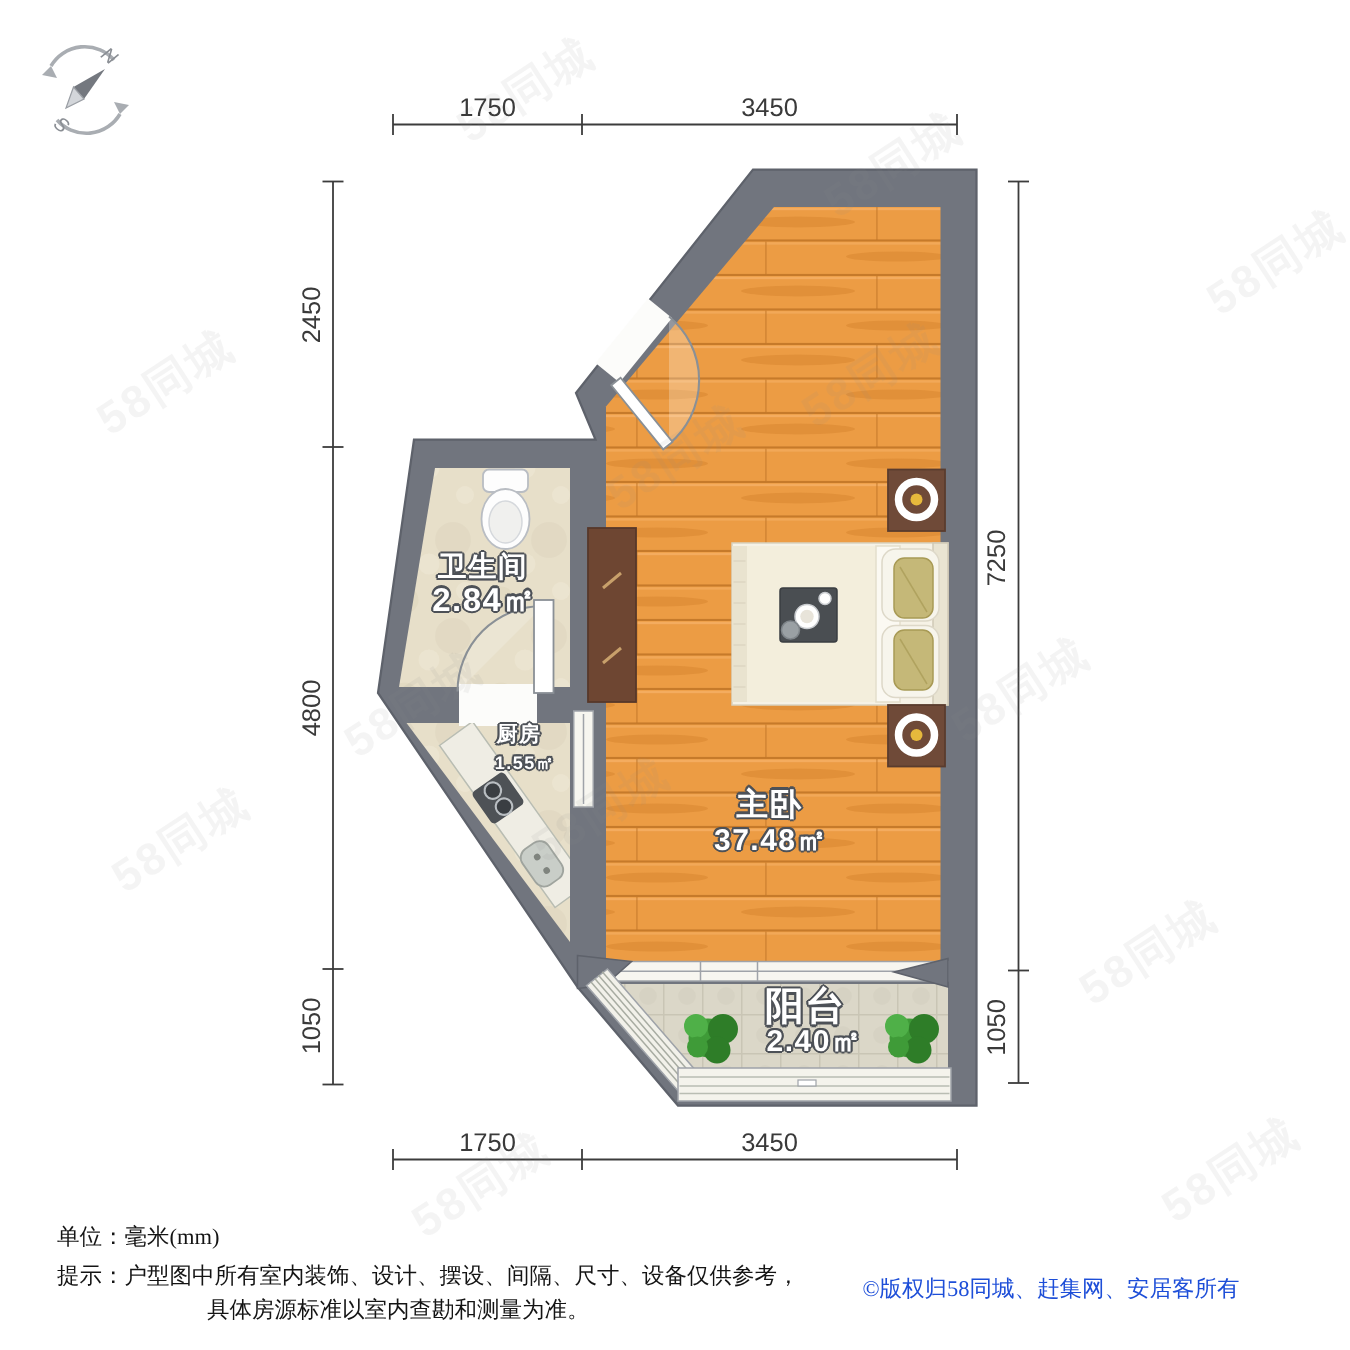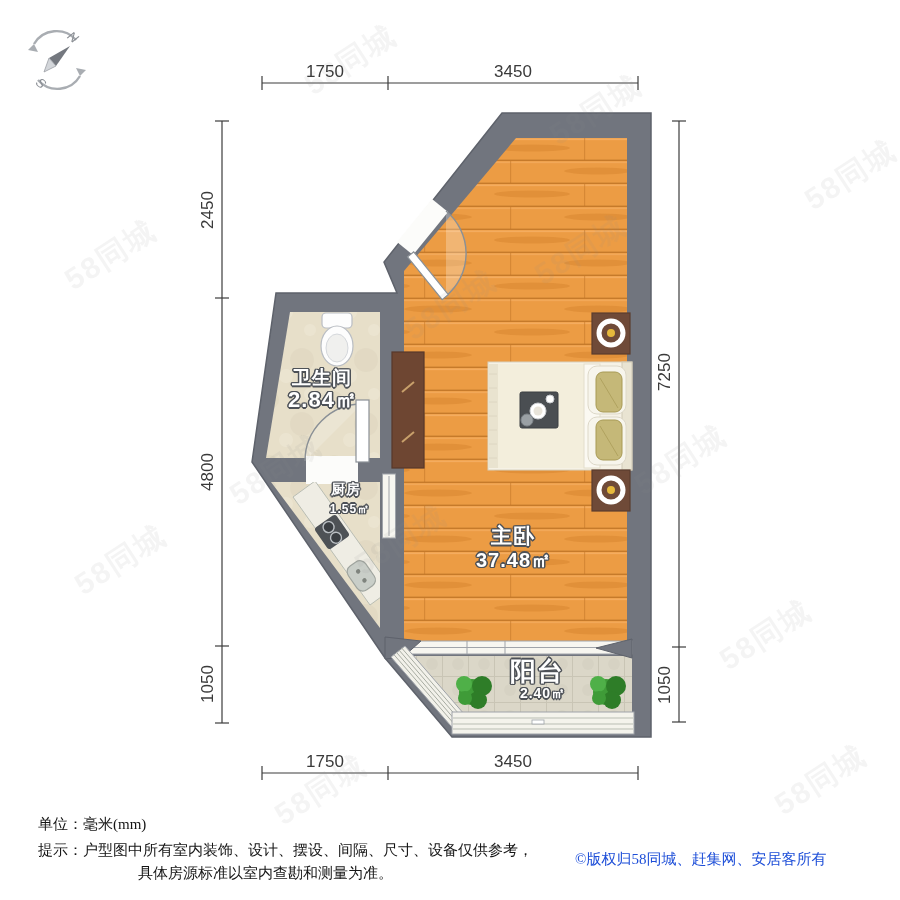--- a/index.html
+++ b/index.html
@@ -276,20 +276,20 @@
     <span class="dim vert" style="left:665px;top:372px;">7250</span>
     <span class="dim vert" style="left:665px;top:685px;">1050</span>
 
     <span class="room-label" style="left:322px;top:378px;font-size:19px;">卫生间</span>
     <span class="room-label" style="left:323px;top:400px;font-size:22px;">2.84㎡</span>
     <span class="room-label" style="left:346px;top:490px;font-size:14px;">厨房</span>
     <span class="room-label" style="left:350px;top:509px;font-size:12px;">1.55㎡</span>
     <span class="room-label" style="left:513px;top:536px;font-size:21px;">主卧</span>
     <span class="room-label" style="left:514px;top:560px;font-size:20px;">37.48㎡</span>
     <span class="room-label" style="left:537px;top:671px;font-size:26px;">阳台</span>
-    <span class="room-label" style="left:543px;top:694px;font-size:14px;">2.40㎡</span>
+    <span class="room-label" style="left:543px;top:694px;font-size:20px;">2.40㎡</span>
 
     <span class="footer-line" style="left:38px;top:815px;">单位：毫米(mm)</span>
     <span class="footer-line" style="left:38px;top:841px;">提示：户型图中所有室内装饰、设计、摆设、间隔、尺寸、设备仅供参考，</span>
     <span class="footer-line" style="left:90px;top:864px;margin-left:48px;">具体房源标准以室内查勘和测量为准。</span>
     <span class="copyright" style="left:575px;top:850px;">©版权归58同城、赶集网、安居客所有</span>
   </div>
 </div>
 
 </body></html>

